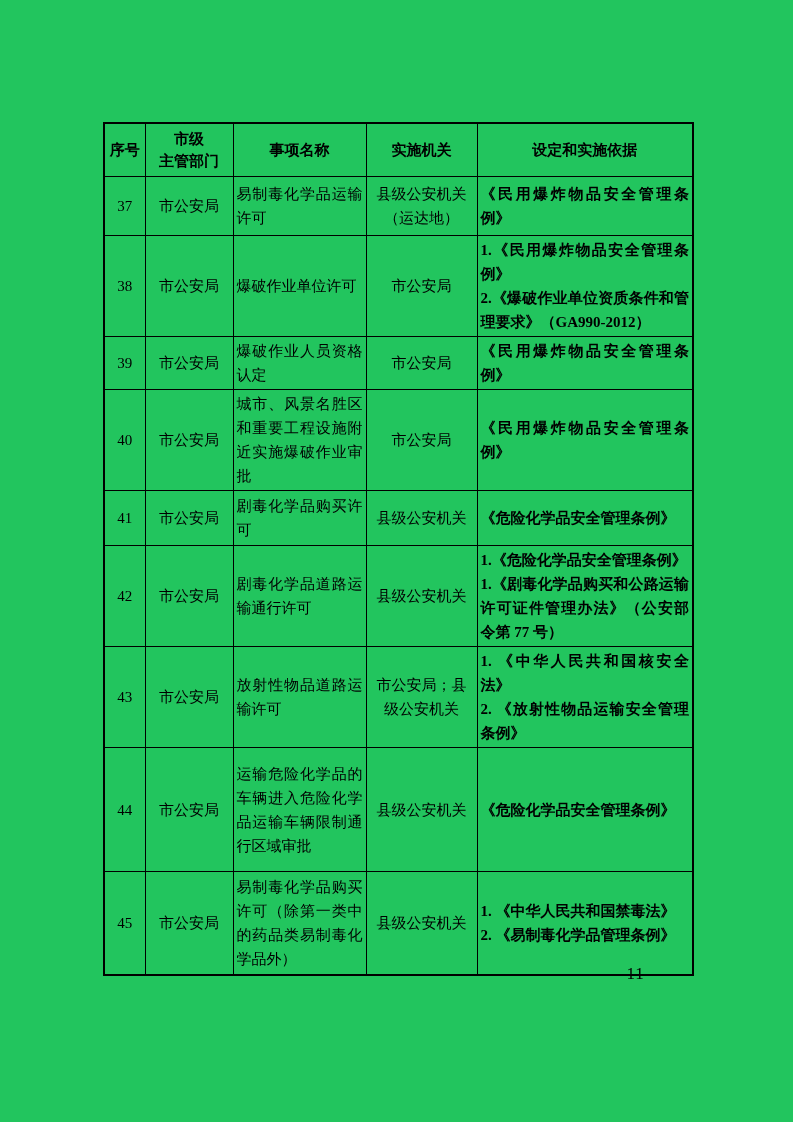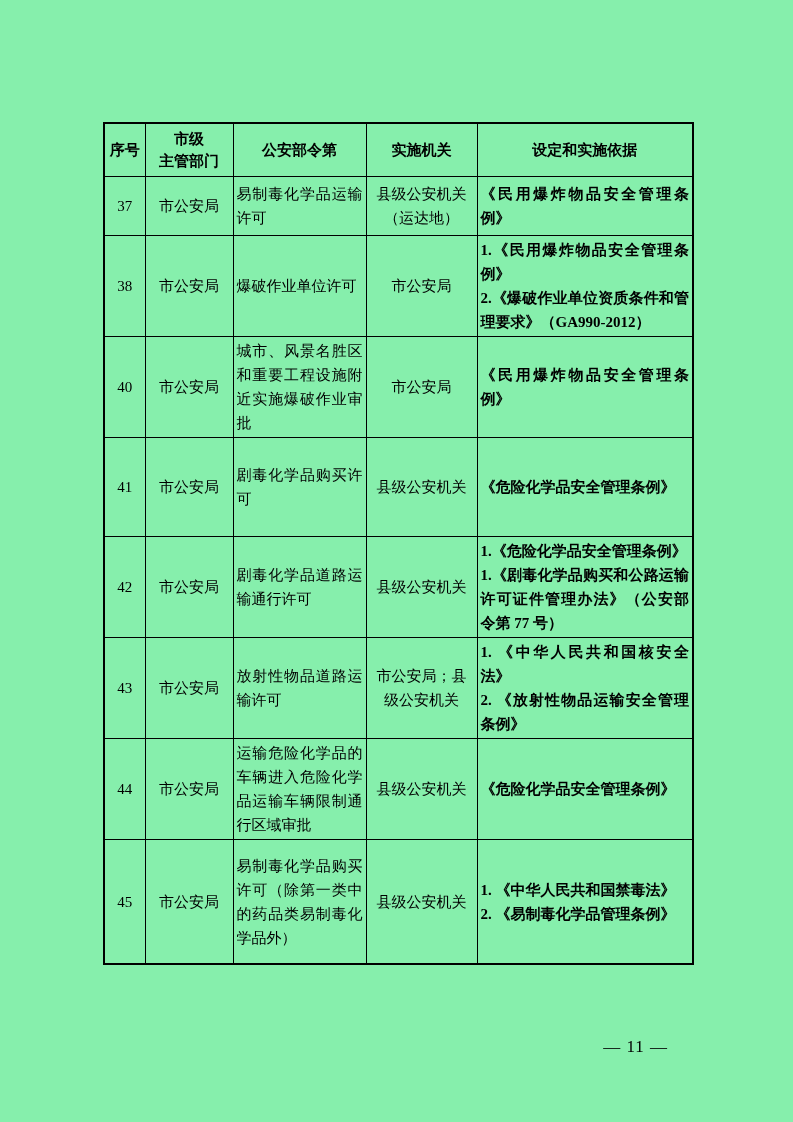--- a/index.html
+++ b/index.html
@@ -4,21 +4,21 @@
 <style>
   html, body {
     margin: 0;
     padding: 0;
     background: #ffffff;
   }
   .page {
     position: relative;
     width: 793px;
     height: 1122px;
-    background: #86efac;
+    background: #22c55e;
     color: #000000;
     font-family: "Liberation Serif", "DejaVu Serif", serif;
     overflow: hidden;
   }
   table.doc-table {
     position: absolute;
     left: 103px;
     top: 122px;
     width: 589px;
     border-collapse: collapse;
@@ -65,21 +65,21 @@
   tbody tr:nth-child(3)  td { height: 48px; }
   tbody tr:nth-child(4)  td { height: 94px; }
   tbody tr:nth-child(5)  td { height: 50px; }
   tbody tr:nth-child(6)  td { height: 96px; }
   tbody tr:nth-child(7)  td { height: 71px; }
   tbody tr:nth-child(8)  td { height: 119px; }
   tbody tr:nth-child(9)  td { height: 98px; }
   tbody tr:nth-child(10) td { height: 66px; }
   .page-footer {
     position: absolute;
-    top: 1035px;
+    top: 962px;
     right: 125px;
     font-size: 17px;
     line-height: 24px;
     white-space: pre;
     letter-spacing: 1px;
   }
 </style>
 </head>
 <body>
 
@@ -91,21 +91,21 @@
       <col style="width:88px">
       <col style="width:133px">
       <col style="width:111px">
       <col style="width:216px">
     </colgroup>
     <thead>
       <tr>
         <th>序号</th>
         <th>市级
 主管部门</th>
-        <th>公安部令第</th>
+        <th>事项名称</th>
         <th>实施机关</th>
         <th>设定和实施依据</th>
       </tr>
     </thead>
     <tbody id="rows">
   <tr>
     <td class="c-no">37</td>
     <td class="c-dept">市公安局</td>
     <td class="c-item">易制毒化学品运输许可</td>
     <td class="c-agency">县级公安机关（运达地）</td>
@@ -118,20 +118,29 @@
     <td class="c-no">38</td>
     <td class="c-dept">市公安局</td>
     <td class="c-item">爆破作业单位许可</td>
     <td class="c-agency">市公安局</td>
     <td class="c-basis">
             <div class="basis-line">1.《民用爆炸物品安全管理条例》</div>
             <div class="basis-line">2.《爆破作业单位资质条件和管理要求》（GA990-2012）</div>
           </td>
   </tr>
 
+  <tr>
+    <td class="c-no">39</td>
+    <td class="c-dept">市公安局</td>
+    <td class="c-item">爆破作业人员资格认定</td>
+    <td class="c-agency">市公安局</td>
+    <td class="c-basis">
+            <div class="basis-line">《民用爆炸物品安全管理条例》</div>
+          </td>
+  </tr>
 
   <tr>
     <td class="c-no">40</td>
     <td class="c-dept">市公安局</td>
     <td class="c-item">城市、风景名胜区和重要工程设施附近实施爆破作业审批</td>
     <td class="c-agency">市公安局</td>
     <td class="c-basis">
             <div class="basis-line">《民用爆炸物品安全管理条例》</div>
           </td>
   </tr>

